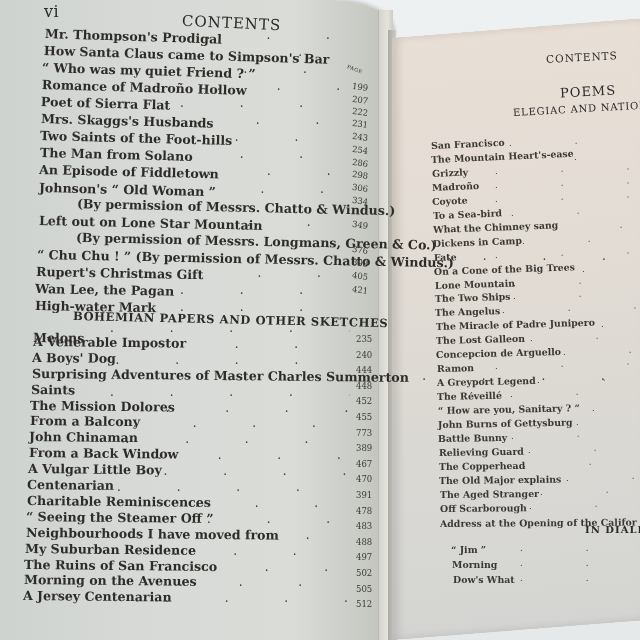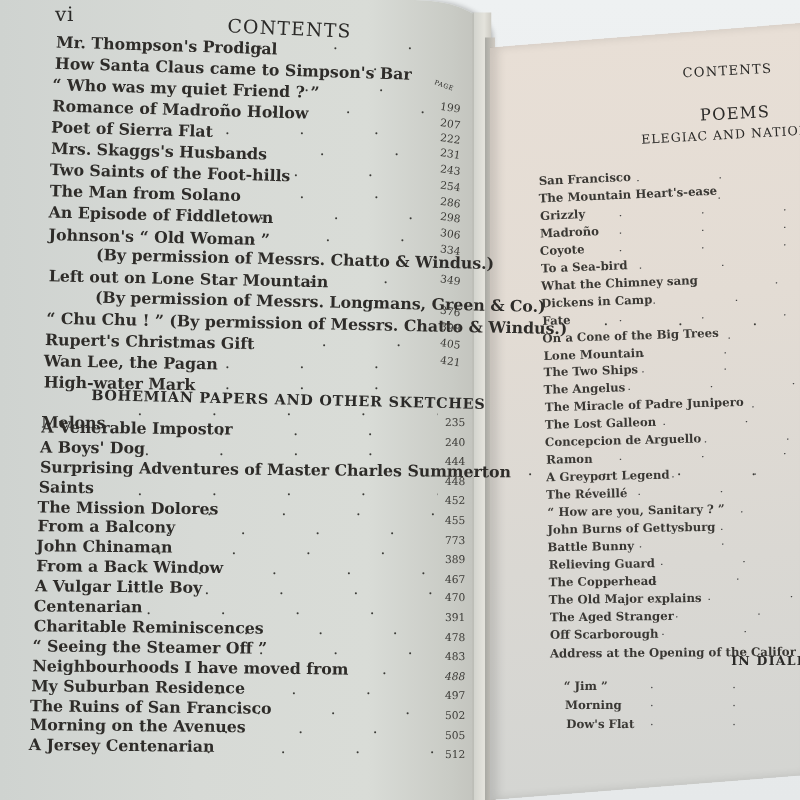--- a/index.html
+++ b/index.html
@@ -155,21 +155,21 @@
     <div class="entry" style="left: 27px; top: 477px; transform: rotate(0.6deg); transform-origin: left center;">Centenarian</div>
     <div class="pg" style="left: 356px; top: 490px;">391</div>
     <div class="leaders" style="left: 117px; top: 480px; width: 233px; overflow: hidden;">. . . . . . . . .</div>
     <div class="entry" style="left: 27px; top: 492.9px; transform: rotate(0.6deg); transform-origin: left center;">Charitable Reminiscences</div>
     <div class="pg" style="left: 356px; top: 505.6px;">478</div>
     <div class="leaders" style="left: 195px; top: 495.9px; width: 155px; overflow: hidden;">. . . . . . . . .</div>
     <div class="entry" style="left: 26px; top: 508.8px; transform: rotate(0.6deg); transform-origin: left center;">“ Seeing the Steamer Off ”</div>
     <div class="pg" style="left: 356px; top: 521.2px;">483</div>
     <div class="leaders" style="left: 207px; top: 511.8px; width: 143px; overflow: hidden;">. . . . . . . . .</div>
     <div class="entry" style="left: 26px; top: 524.7px; transform: rotate(0.6deg); transform-origin: left center;">Neighbourhoods I have moved from</div>
-    <div class="pg" style="left: 356px; top: 536.8px; font-style: italic;">488</div>
+    <div class="pg" style="left: 356px; top: 536.8px;">488</div>
     <div class="leaders" style="left: 246px; top: 527.7px; width: 104px; overflow: hidden;">. . . . . . . . .</div>
     <div class="entry" style="left: 25px; top: 540.6px; transform: rotate(0.6deg); transform-origin: left center;">My Suburban Residence</div>
     <div class="pg" style="left: 356px; top: 552.4px;">497</div>
     <div class="leaders" style="left: 173.5px; top: 543.6px; width: 176.5px; overflow: hidden;">. . . . . . . . .</div>
     <div class="entry" style="left: 24px; top: 556.5px; transform: rotate(0.6deg); transform-origin: left center;">The Ruins of San Francisco</div>
     <div class="pg" style="left: 356px; top: 568px;">502</div>
     <div class="leaders" style="left: 205px; top: 559.5px; width: 145px; overflow: hidden;">. . . . . . . . .</div>
     <div class="entry" style="left: 24px; top: 572.4px; transform: rotate(0.6deg); transform-origin: left center;">Morning on the Avenues</div>
     <div class="pg" style="left: 356px; top: 583.6px;">505</div>
     <div class="leaders" style="left: 179px; top: 575.4px; width: 171px; overflow: hidden;">. . . . . . . . .</div>
@@ -235,16 +235,16 @@
     <div class="rleaders" style="left: 565.8px; top: 472.8px; width: 74.2px; overflow: hidden; transform: rotate(-2deg);">. . . . . . . . .</div>
     <div class="rentry" style="left: 440px; top: 488.75px; transform: rotate(-0.6deg);">The Aged Stranger</div>
     <div class="rleaders" style="left: 539.8px; top: 486.75px; width: 100.2px; overflow: hidden; transform: rotate(-2deg);">. . . . . . . . .</div>
     <div class="rentry" style="left: 440px; top: 502.7px; transform: rotate(-0.52deg);">Off Scarborough</div>
     <div class="rleaders" style="left: 529px; top: 500.7px; width: 111px; overflow: hidden; transform: rotate(-2deg);">. . . . . . . . .</div>
     <div class="rentry" style="left: 440px; top: 517.65px; transform: rotate(-0.44deg);">Address at the Opening of the Califor</div>
     <div class="rentry" style="left: 451px; top: 544px;">“ Jim ”</div>
     <div class="rleaders" style="left: 520px; top: 543px; width: 120px; overflow: hidden;">. . . . . . . . .</div>
     <div class="rentry" style="left: 452px; top: 559px;">Morning</div>
     <div class="rleaders" style="left: 520px; top: 558px; width: 120px; overflow: hidden;">. . . . . . . . .</div>
-    <div class="rentry" style="left: 453px; top: 574px;">Dow's Flat</div>
+    <div class="rentry" style="left: 453px; top: 574px;">Dow's What</div>
     <div class="rleaders" style="left: 520px; top: 573px; width: 120px; overflow: hidden;">. . . . . . . . .</div>
   </div>
 <div class="txt rp-dialect">IN DIALI</div>
 
 </body></html>

